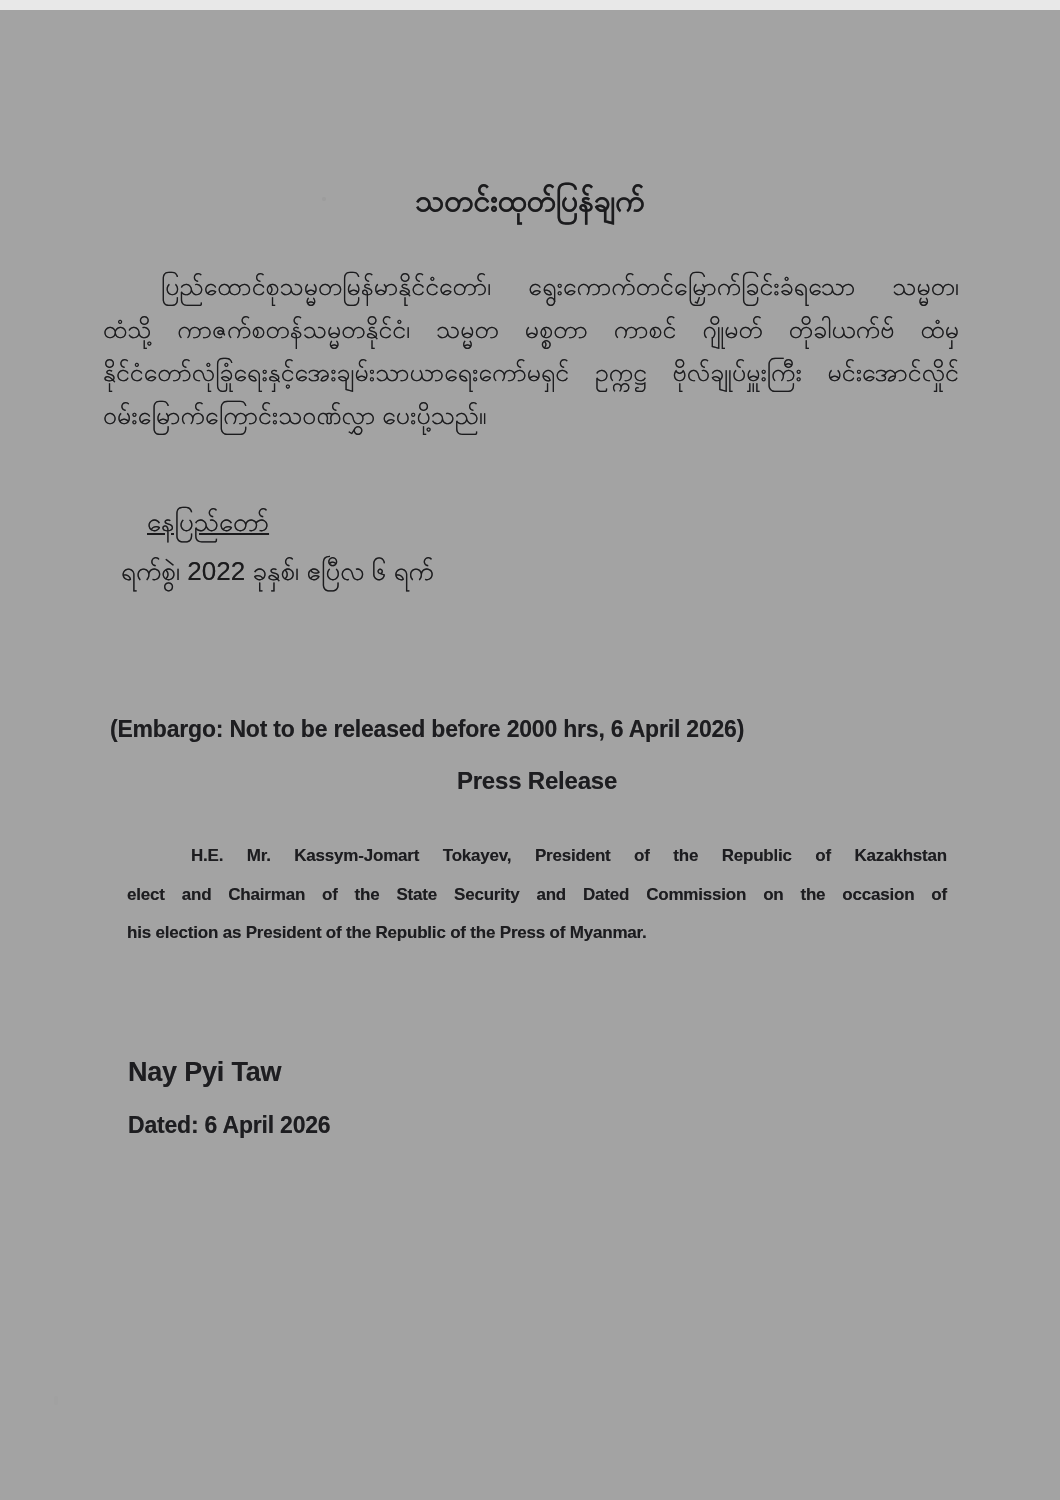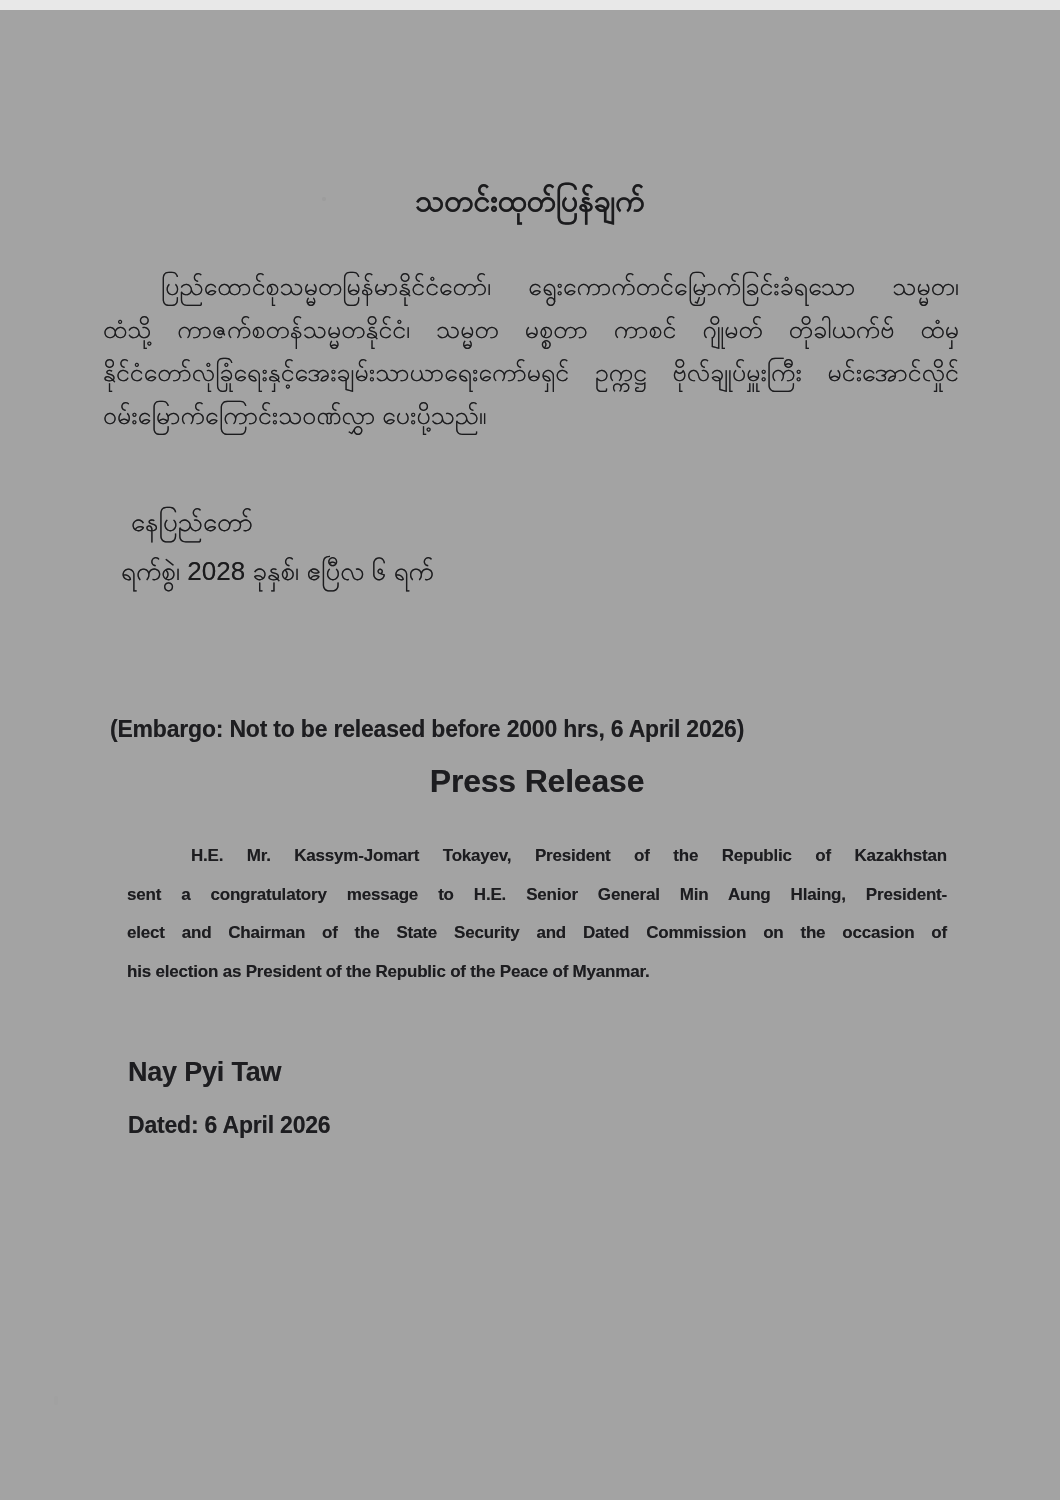--- a/index.html
+++ b/index.html
@@ -54,23 +54,24 @@
     height: 43px;
     line-height: 43px;
   }
   .jline {
     text-align: justify;
     text-align-last: justify;
   }
   .indent-mm { padding-left: 58px; }
   .place-mm {
     position: absolute;
-    left: 131px; top: 492px;
+    left: 147px; top: 492px;
     font-size: 26px;
     line-height: 40px;
+    text-decoration: underline;
   }
   .date-mm {
     position: absolute;
     left: 121px; top: 541px;
     font-size: 26px;
     line-height: 40px;
   }
   
   .en {
     color: #1d1d20;
@@ -83,21 +84,21 @@
     width: 854px;
     font-size: 23px;
     font-weight: 700;
     line-height: 30px;
   }
   .press-heading {
     position: absolute;
     left: 110px; top: 756px;
     width: 854px;
     text-align: center;
-    font-size: 32px;
+    font-size: 24px;
     font-weight: 700;
     line-height: 30px;
   }
   .para-en {
     position: absolute;
     left: 127px; top: 827px;
     width: 820px;
     font-size: 17px;
     font-weight: 700;
   }
@@ -132,31 +133,30 @@
 
   <div class="para-mm mm">
     <div class="line jline indent-mm">ပြည်ထောင်စုသမ္မတမြန်မာနိုင်ငံတော်၊ ရွေးကောက်တင်မြှောက်ခြင်းခံရသော သမ္မတ၊</div>
     <div class="line jline">ထံသို့ ကာဇက်စတန်သမ္မတနိုင်ငံ၊ သမ္မတ မစ္စတာ ကာစင် ဂျိုမတ် တိုခါယက်ဗ် ထံမှ</div>
     <div class="line jline">နိုင်ငံတော်လုံခြုံရေးနှင့်အေးချမ်းသာယာရေးကော်မရှင် ဥက္ကဋ္ဌ ဗိုလ်ချုပ်မှူးကြီး မင်းအောင်လှိုင်</div>
     <div class="line">ဝမ်းမြောက်ကြောင်းသဝဏ်လွှာ ပေးပို့သည်။</div>
   </div>
 
   <div class="place-mm mm">နေပြည်တော်</div>
 
-  <div class="date-mm mm">ရက်စွဲ၊ 2028 ခုနှစ်၊ ဧပြီလ ၆ ရက်</div>
+  <div class="date-mm mm">ရက်စွဲ၊ 2022 ခုနှစ်၊ ဧပြီလ ၆ ရက်</div>
 
   <div class="embargo en">(Embargo: Not to be released before 2000 hrs, 6 April 2026)</div>
 
   <div class="press-heading en">Press Release</div>
 
   <div class="para-en en">
     <div class="line jline indent-en">H.E. Mr. Kassym-Jomart Tokayev, President of the Republic of Kazakhstan</div>
-    <div class="line jline">sent a congratulatory message to H.E. Senior General Min Aung Hlaing, President-</div>
     <div class="line jline">elect and Chairman of the State Security and Dated Commission on the occasion of</div>
-    <div class="line">his election as President of the Republic of the Peace of Myanmar.</div>
+    <div class="line">his election as President of the Republic of the Press of Myanmar.</div>
   </div>
 
   <div class="place-en en">Nay Pyi Taw</div>
 
   <div class="date-en en">Dated: 6 April 2026</div>
 
   <span class="dot dot-bottom"></span>
 
 </div>
 

